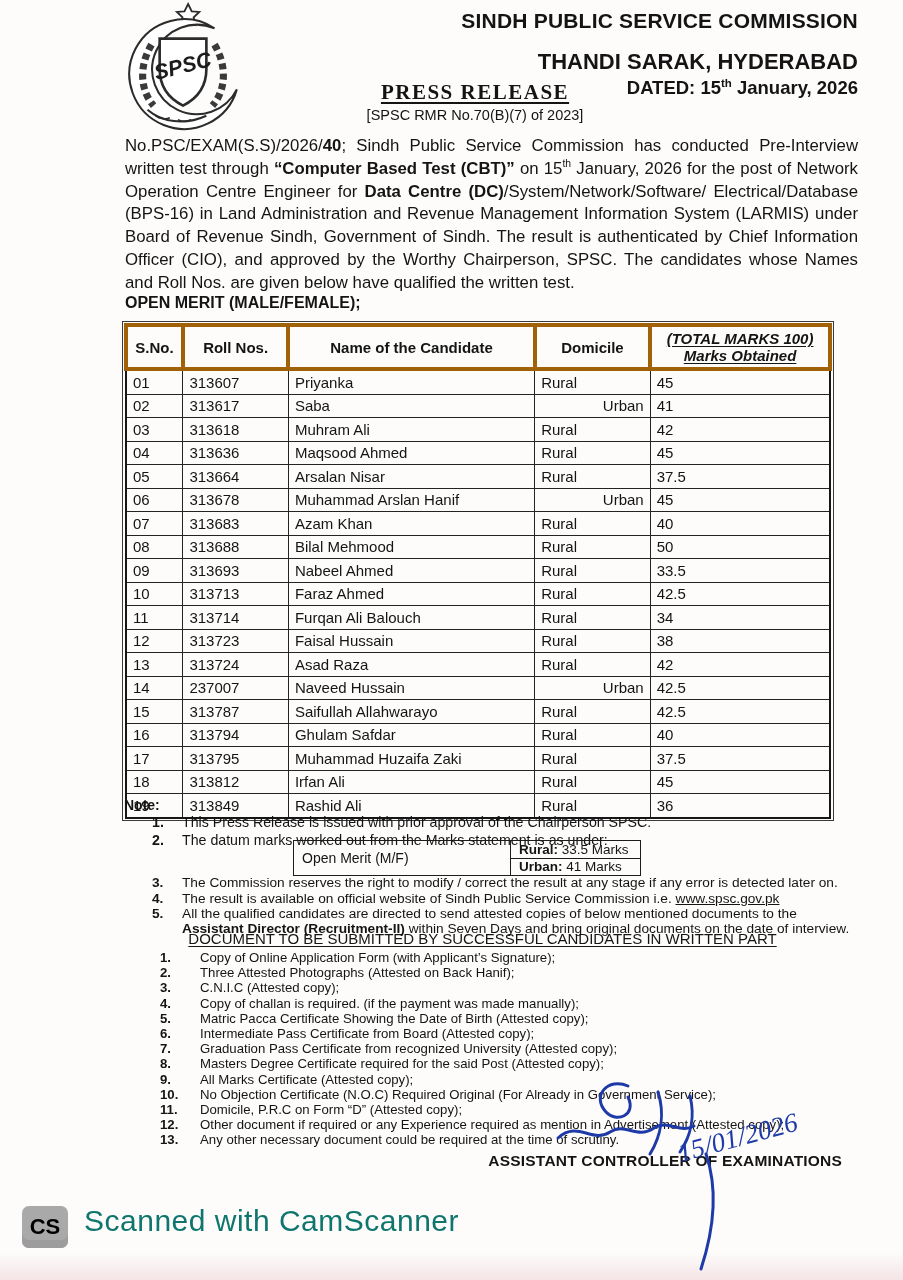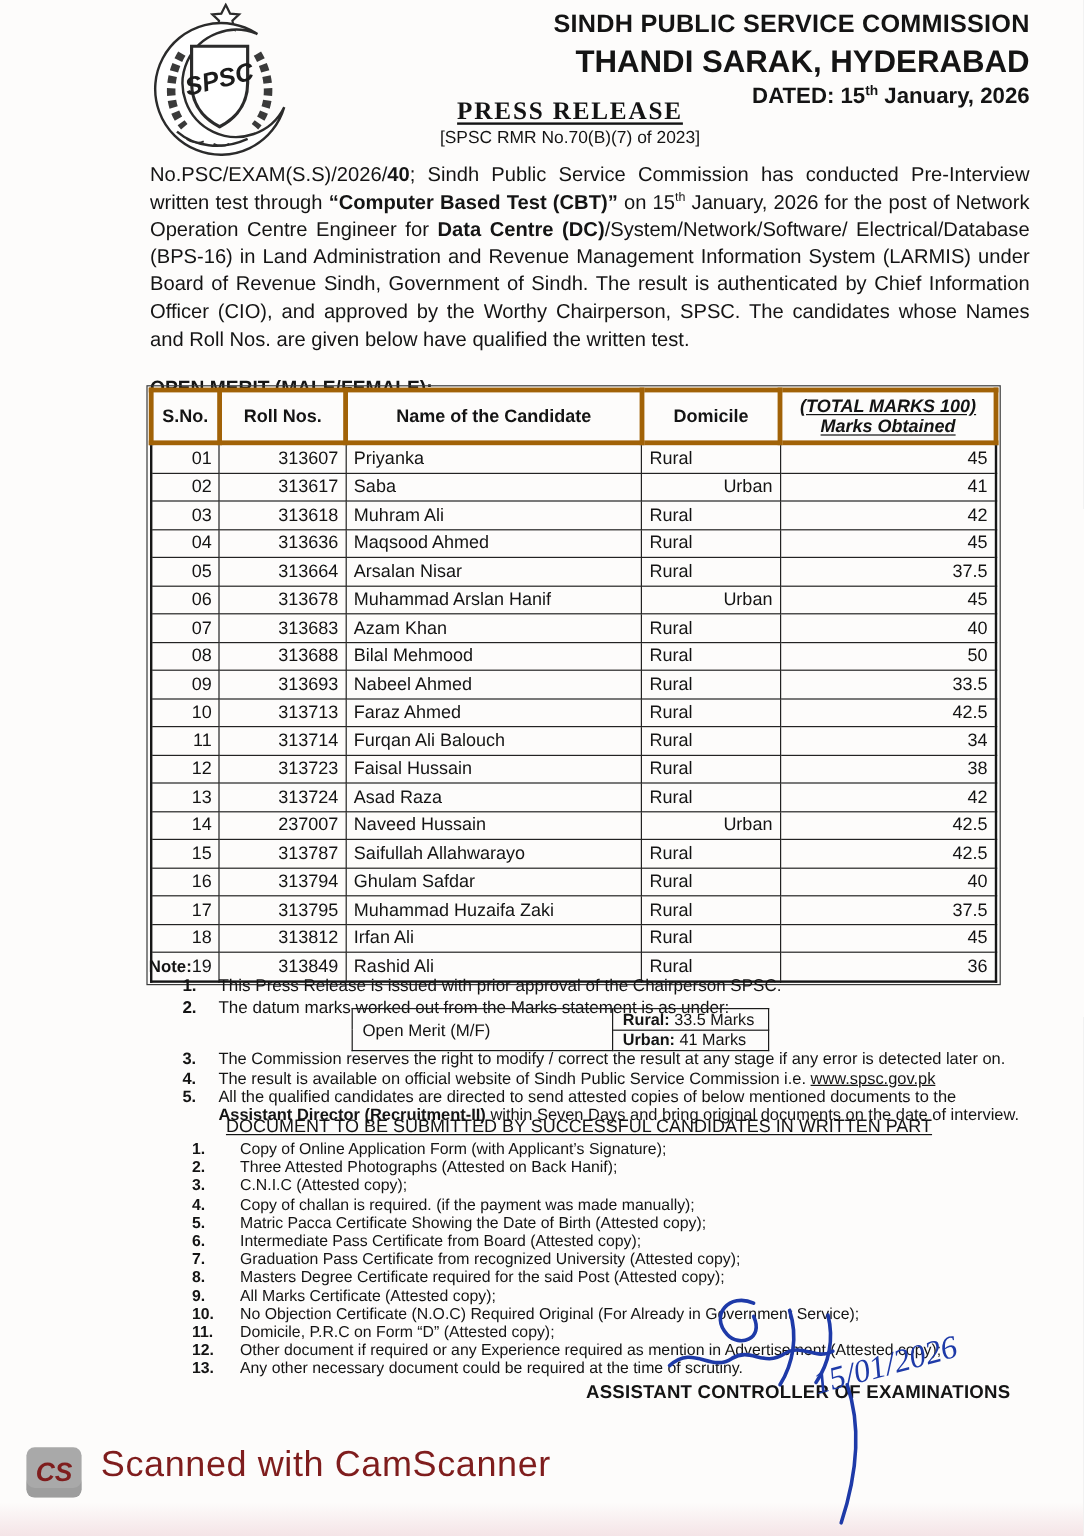--- a/index.html
+++ b/index.html
@@ -5,42 +5,42 @@
   html,body { margin:0; padding:0; background:#e9e9e9; }
   .page {
     position:relative; width:903px; height:1280px; margin:0 auto;
     background:#fdfcfb; overflow:hidden; color:#141414;
     font-family:"Liberation Sans", sans-serif;
   }
   
   .logo { position:absolute; left:121px; top:2px; width:122px; height:130px; }
   .hdr { position:absolute; left:258px; top:8px; width:600px; text-align:right; font-weight:bold; line-height:1.22; }
   .hdr-l1 { font-size:21px; letter-spacing:.2px; }
-  .hdr-l2 { font-size:26px; margin-top:2px; }
+  .hdr-l2 { font-size:22px; margin-top:15px; }
   .hdr-l3 { font-size:18.5px; margin-top:2px; }
   sup { font-size:.62em; vertical-align:super; line-height:0; }
   .press { position:absolute; left:275px; top:80px; width:400px; text-align:center;
            font-family:"Liberation Serif", serif; font-weight:bold; font-size:21px;
            letter-spacing:1.5px; text-decoration:underline; text-underline-offset:3px; }
   .rmr { position:absolute; left:275px; top:107px; width:400px; text-align:center; font-size:14.5px; }
   
   .intro { position:absolute; left:125px; top:135px; width:733px; font-size:16.8px;
            line-height:22.8px; text-align:justify; }
   .seg-b { font-weight:bold; }
   .seg-u { text-decoration:underline;margin-top:26px; }
   
-  .open-merit { position:absolute; left:125px; top:315px; font-weight:bold; font-size:16px;
+  .open-merit { position:absolute; left:125px; top:294px; font-weight:bold; font-size:16px;
                 text-underline-offset:2px; }
   table.results { position:absolute; left:124px; top:323px; width:708px;
                   border-collapse:collapse; border:2.5px solid #161616;
                   outline:1px solid #3a3a3a; outline-offset:1px; }
   table.results th { border:4px solid #a16207; font-size:15px; padding:3px 2px; background:#fdfcfb; }
   table.results th .u { text-decoration:underline; text-underline-offset:2px; display:block;font-style:italic; }
   table.results td { border:1.7px solid #232323; font-size:15px; padding:1px 6px; height:20.5px; }
-  td.c { text-align:right; }
+  td.c { text-align:left; }
   td[data-align="Urban"] { text-align:right; padding-right:10px; }
   
   .note-label { position:absolute; left:124px; top:797px; font-weight:bold; font-size:14px; }
   .notes { position:absolute; left:152px; width:710px; }
   .notes1 { top:814px; font-size:14.2px; line-height:17px; }
   .notes2 { top:876px; font-size:13.7px; line-height:14.6px; }
   .note-row { display:flex; margin-bottom:1px; }
   .note-no { width:30px; flex-shrink:0; font-weight:bold; }
   .note-text { flex:1; }
   table.datum { position:absolute; left:293px; top:840px; width:348px;
@@ -54,23 +54,23 @@
   .docs { position:absolute; left:160px; top:950px; width:700px; font-size:13.2px; line-height:15.2px; }
   .doc-row { display:flex; }
   .doc-no { width:40px; flex-shrink:0; font-weight:bold; }
   
   .sig { position:absolute; left:540px; top:1072px; width:330px; height:200px; z-index:5; pointer-events:none; }
   .sign-title { position:absolute; left:445px; top:1152px; width:397px; text-align:right;
                 font-weight:bold; font-size:15.5px; letter-spacing:.2px; }
   
   .cs-badge { position:absolute; left:22px; top:1206px; width:46px; height:42px; background:#a9a9a9;
               border-radius:7px; display:flex; align-items:center; justify-content:center;
-              color:#7f1d1d; font-weight:bold; font-size:22px;
-              box-shadow: inset 0 -8px 0 #9d9d9d; font-style: italic; }
-  .cs-text { position:absolute; left:84px; top:1204px; color:#7f1d1d; font-size:30px; letter-spacing:.5px; }
+              color:#000000; font-weight:bold; font-size:22px;
+              box-shadow: inset 0 -8px 0 #9d9d9d; }
+  .cs-text { position:absolute; left:84px; top:1204px; color:#0f766e; font-size:30px; letter-spacing:.5px; }
   .scan-tint { position:absolute; left:0; bottom:0; width:100%; height:28px;
                background:linear-gradient(to bottom, rgba(240,220,224,0), rgba(236,204,210,.5)); }
 </style>
 </head>
 <body>
 
 <div class="page">
 
   <svg class="logo" viewBox="0 0 120 128">
     <g fill="none" stroke="#2b2b2b" stroke-width="2">

